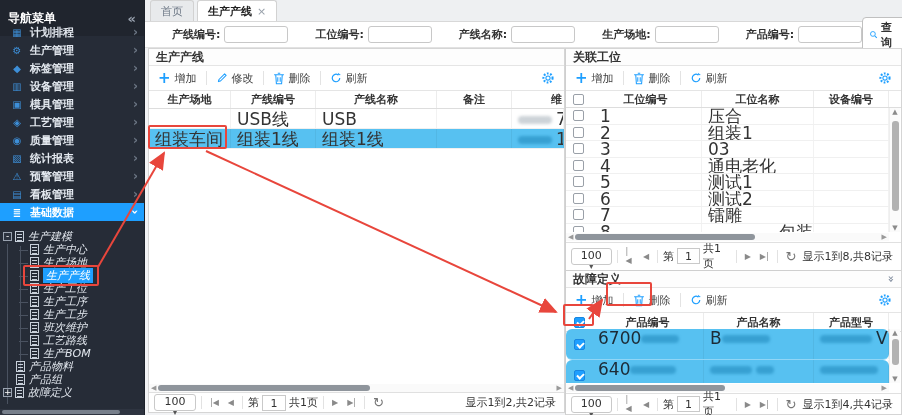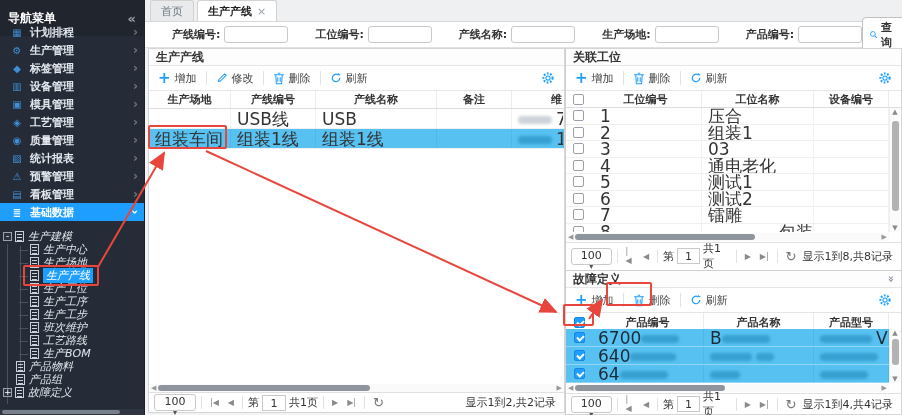--- a/index.html
+++ b/index.html
@@ -61,21 +61,21 @@
 .gear { position:absolute; right:9px; top:5px; }
 
 
 .thead { display:flex; align-items:center; border-bottom:1px solid #ddd; background:#fff; }
 .hcell { font-weight:bold; text-align:center; font-size:11px; color:#333; border-right:1px solid #ececec; height:100%; display:flex; align-items:center; justify-content:center; overflow:hidden; white-space:nowrap; }
 .hcell.right { justify-content:flex-end; padding-right:2px; border-right:none; }
 .trow { display:flex; height:20px; line-height:20px; border-bottom:1px solid #f0f0f0; background:#fff; }
 .trow.selrow { background:#57c1f1; }
 .tcell { padding-left:6px; font-size:17px; border-right:1px solid rgba(0,0,0,.05); overflow:hidden; white-space:nowrap; }
 .srow { display:flex; height:16.5px; line-height:16px; border-bottom:1px solid #f0f0f0; font-size:11px; background:#fff; }
-.prow { display:flex; height:18px; line-height:18px; border-bottom:1px solid rgba(255,255,255,.35); font-size:11px; background:#57c1f1; color:#1c2b36; }
+.prow { display:flex; height:31px; line-height:18px; border-bottom:1px solid rgba(255,255,255,.35); font-size:11px; background:#57c1f1; color:#1c2b36;border-radius:6px; }
 .cbcell { display:flex; align-items:center; justify-content:center; flex:none; }
 .cb { width:11px; height:11px; border:1px solid #9aa0a8; border-radius:2px; background:#fff; display:inline-block; position:relative; flex:none; }
 .cb.on { background:#1e9fff; border-color:#1786e0; }
 .cb.on::after { content:""; position:absolute; left:2px; top:2px; width:5px; height:3px; border-left:2px solid #fff; border-bottom:2px solid #fff; transform:rotate(-45deg); }
 .rd { display:inline-block; height:8px; border-radius:4px; background:#cdd3d8; filter:blur(1.5px); vertical-align:middle; margin-right:4px; }
 .rd.b { background:#1d86ba; opacity:.55; }
 
 
 .pager { display:flex; align-items:center; padding:0 5px; gap:3px; background:#fff; }
 .psel { display:inline-flex; align-items:center; justify-content:space-between; width:42px; height:17px; border:1px solid #c9c9c9; border-radius:3px; padding:0 4px; background:#fff; font-size:11px;flex-direction:column; }

